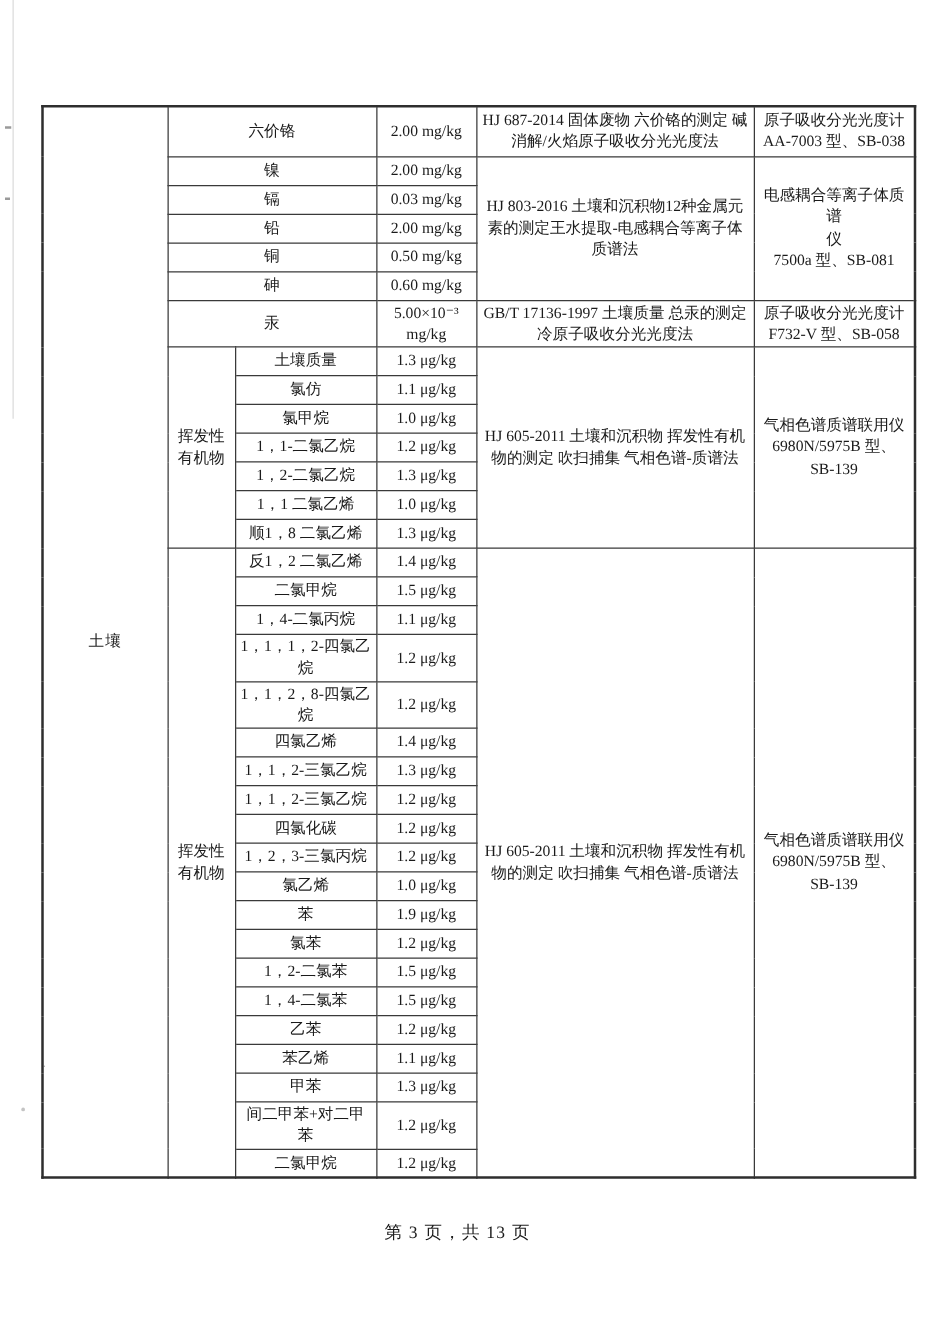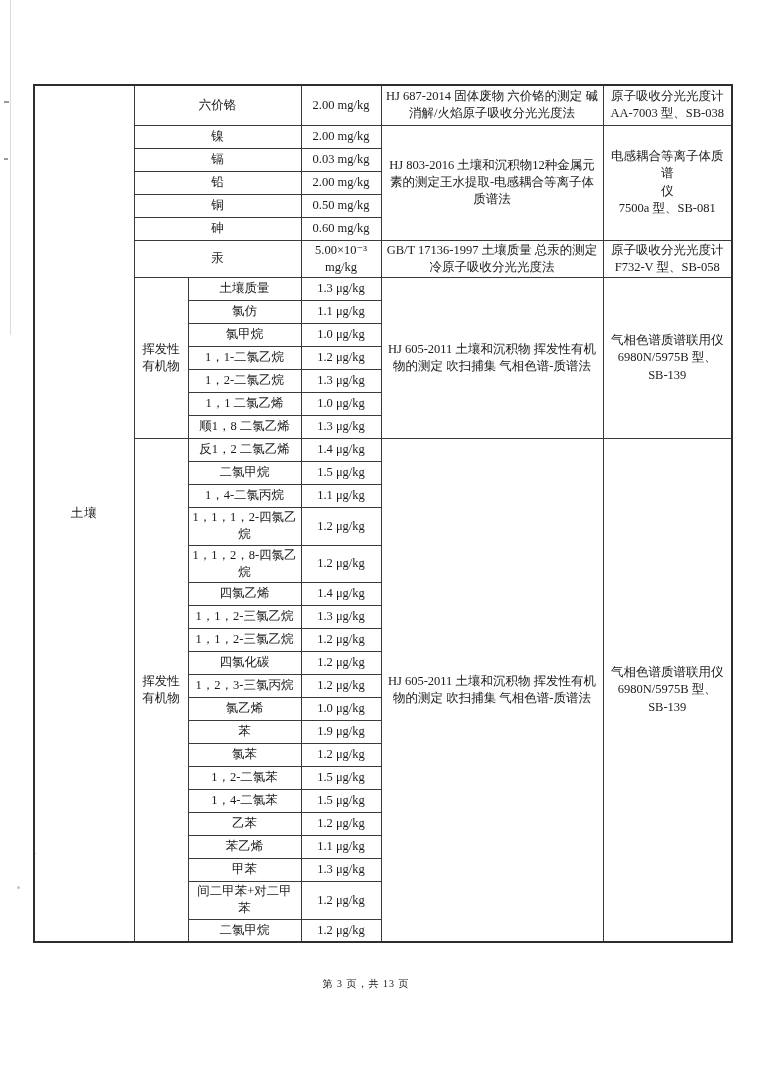--- a/index.html
+++ b/index.html
@@ -38,21 +38,21 @@
   td.sample   { font-size:13px; letter-spacing:1px; }
   td.category { font-size:13px; }
   td.param    { font-size:13px; }
   td.limit    { font-size:12.5px; }
   td.method   { font-size:12.5px; }
   td.instr    { font-size:12.5px;margin-top:20px; }
   .footer {
     position:absolute;
     left:0; right:28px; top:977px;
     text-align:center;
-    font-size:10px;
+    font-size:14px;
     letter-spacing:1px;
   }
   
   .scan-edge {
     position:absolute; left:10px; top:0;
     width:1px; height:335px; background:#dcdcdc;
   }
   .speck { position:absolute; background:#9a9a9a; }
   .speck-a { left:4px; top:101px; width:5px; height:2px; }
   .speck-b { left:4px; top:158px; width:4px; height:2px; }

